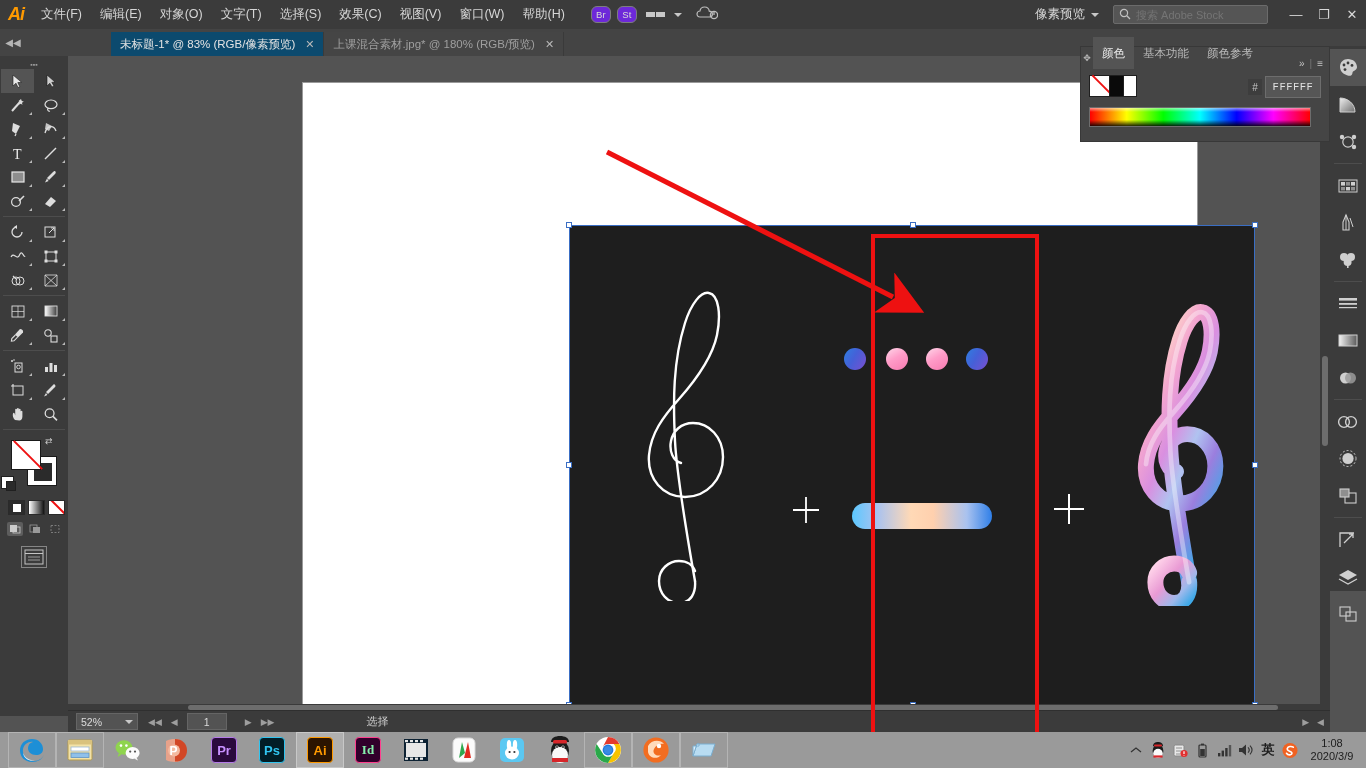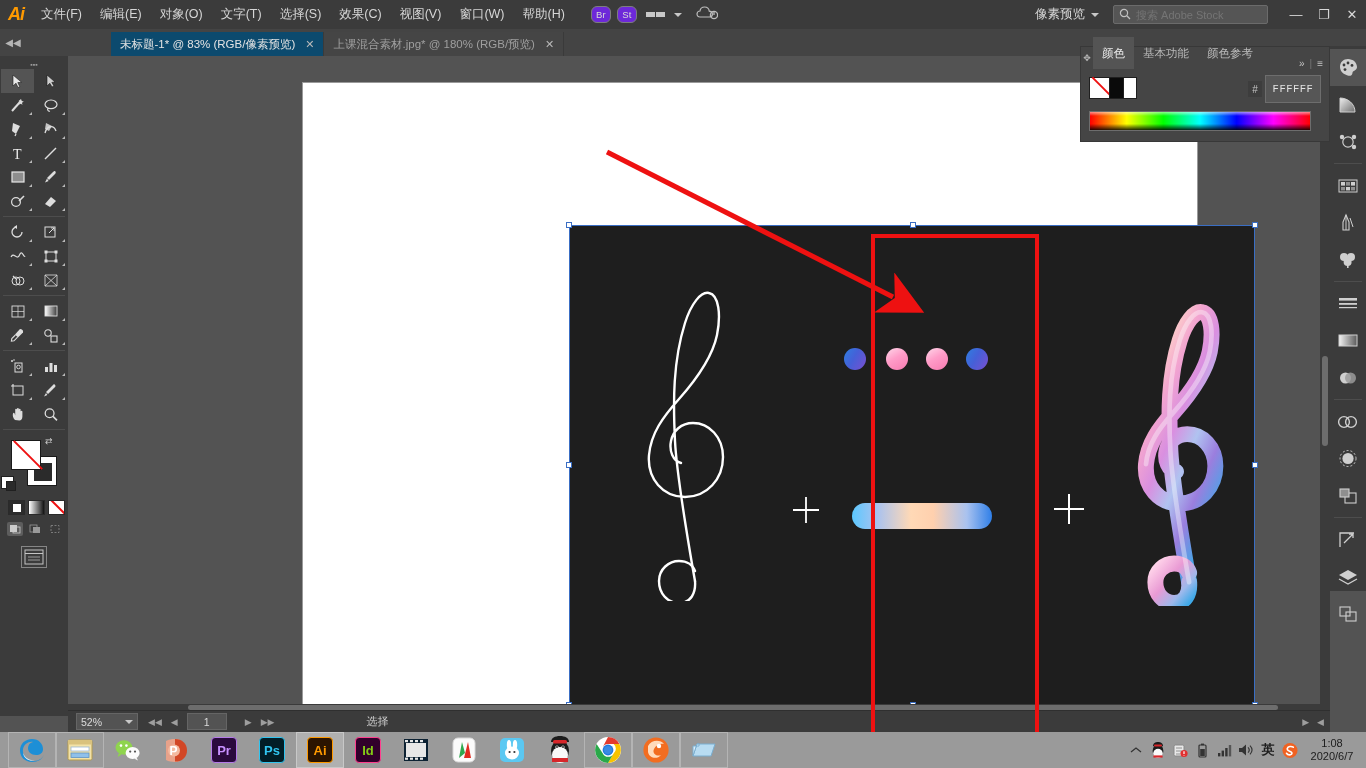--- a/index.html
+++ b/index.html
@@ -128,21 +128,21 @@
     background:#fff;border:1px solid #1f1f1f; }
   .cps-none::after { content:"";position:absolute;left:-2px;top:9px;
     width:30px;height:2px;background:#e11;transform:rotate(45deg); }
   .cps-blk { position:absolute;left:20px;top:0;width:16px;height:22px;
     background:#0a0a0a;border:1px solid #1f1f1f; }
   .cps-wht { position:absolute;left:34px;top:0;width:14px;height:22px;
     background:#fff;border:1px solid #1f1f1f; }
   .cp-hex { margin-left:auto; display:flex; align-items:center; gap:3px; }
   .cp-hash { width:14px;height:16px;background:#3d3d3d;color:#c6c6c6;
     font-size:10px;display:flex;align-items:center;justify-content:center; }
-  .cp-hexval { width:56px;height:28px;background:#565656;border:1px solid #6d6d6d;
+  .cp-hexval { width:56px;height:22px;background:#565656;border:1px solid #6d6d6d;
     color:#e2e2e2;font-size:10.5px;font-family:"Liberation Mono",monospace;
     display:flex;align-items:center;justify-content:center;letter-spacing:.5px; }
   .spectrum { margin:8px 0 0 0; width:222px; height:20px;
     border:1px solid #6d6d6d;
     background:linear-gradient(to bottom,
       rgba(255,255,255,0.55) 0%, rgba(255,255,255,0) 22%,
       rgba(0,0,0,0) 66%, rgba(0,0,0,0.85) 100%),
       linear-gradient(to right,#ff0000,#ffff00,#00ff00,#00ffff,
         #0000ff,#ff00ff,#ff0000); }
 
@@ -858,21 +858,21 @@
       <div class="appsq" style="background:#021d26;border:1.5px solid #31c5f0;color:#31c5f0;justify-content:center;">
         <span>Ps</span>
       </div>
       </div>
     <div class="tbicon active">
       <div class="appsq" style="background:#2b1401;border:1.5px solid #ff9a00;color:#ff9a00;">
         <span>Ai</span>
       </div>
       </div>
     <div class="tbicon">
-      <div class="appsq" style="background:#31002b;border:1.5px solid #ff3f8e;color:#84cc16;">
+      <div class="appsq" style="background:#31002b;border:1.5px solid #ff3f8e;color:#86efac;font-family:Liberation Serif, serif;">
         <span>Id</span>
       </div>
       </div>
     <div class="tbicon">
       <svg width="26" height="26" viewBox="0 0 26 26">
         <rect x="1" y="2" width="24" height="22" fill="#0d2233"></rect>
         <rect x="3" y="6" width="20" height="14" fill="#e8e8e8"></rect>
         <rect x="2" y="3" width="3" height="2.2" fill="#e8e8e8"></rect>
           <rect x="7" y="3" width="3" height="2.2" fill="#e8e8e8"></rect>
         <rect x="12" y="3" width="3" height="2.2" fill="#e8e8e8"></rect>
@@ -985,18 +985,18 @@
       <div class="ti" style="color:#1c1c1c;font-size:13px;font-weight:bold;">英</div>
       <div class="ti">
         <svg width="17" height="17" viewBox="0 0 17 17">
           <circle cx="8.5" cy="8.5" r="8" fill="#f06222"></circle>
           <path d="M12,5 C10,3.6 6.4,4 5.6,6.4 C5,8.6 8,9.2 9.6,10 C11,10.8 11,12.6 9,13
                    C7,13.4 5.4,12.4 4.8,11.4" fill="none" stroke="#fff" stroke-width="1.7" stroke-linecap="round"></path>
           </svg>
         </div>
       <div class="clock">
         <div>1:08</div>
-        <div>2020/6/7</div>
+        <div>2020/3/9</div>
       </div>
     </div>
   </div>
 
 </div>
 
 </body></html>

